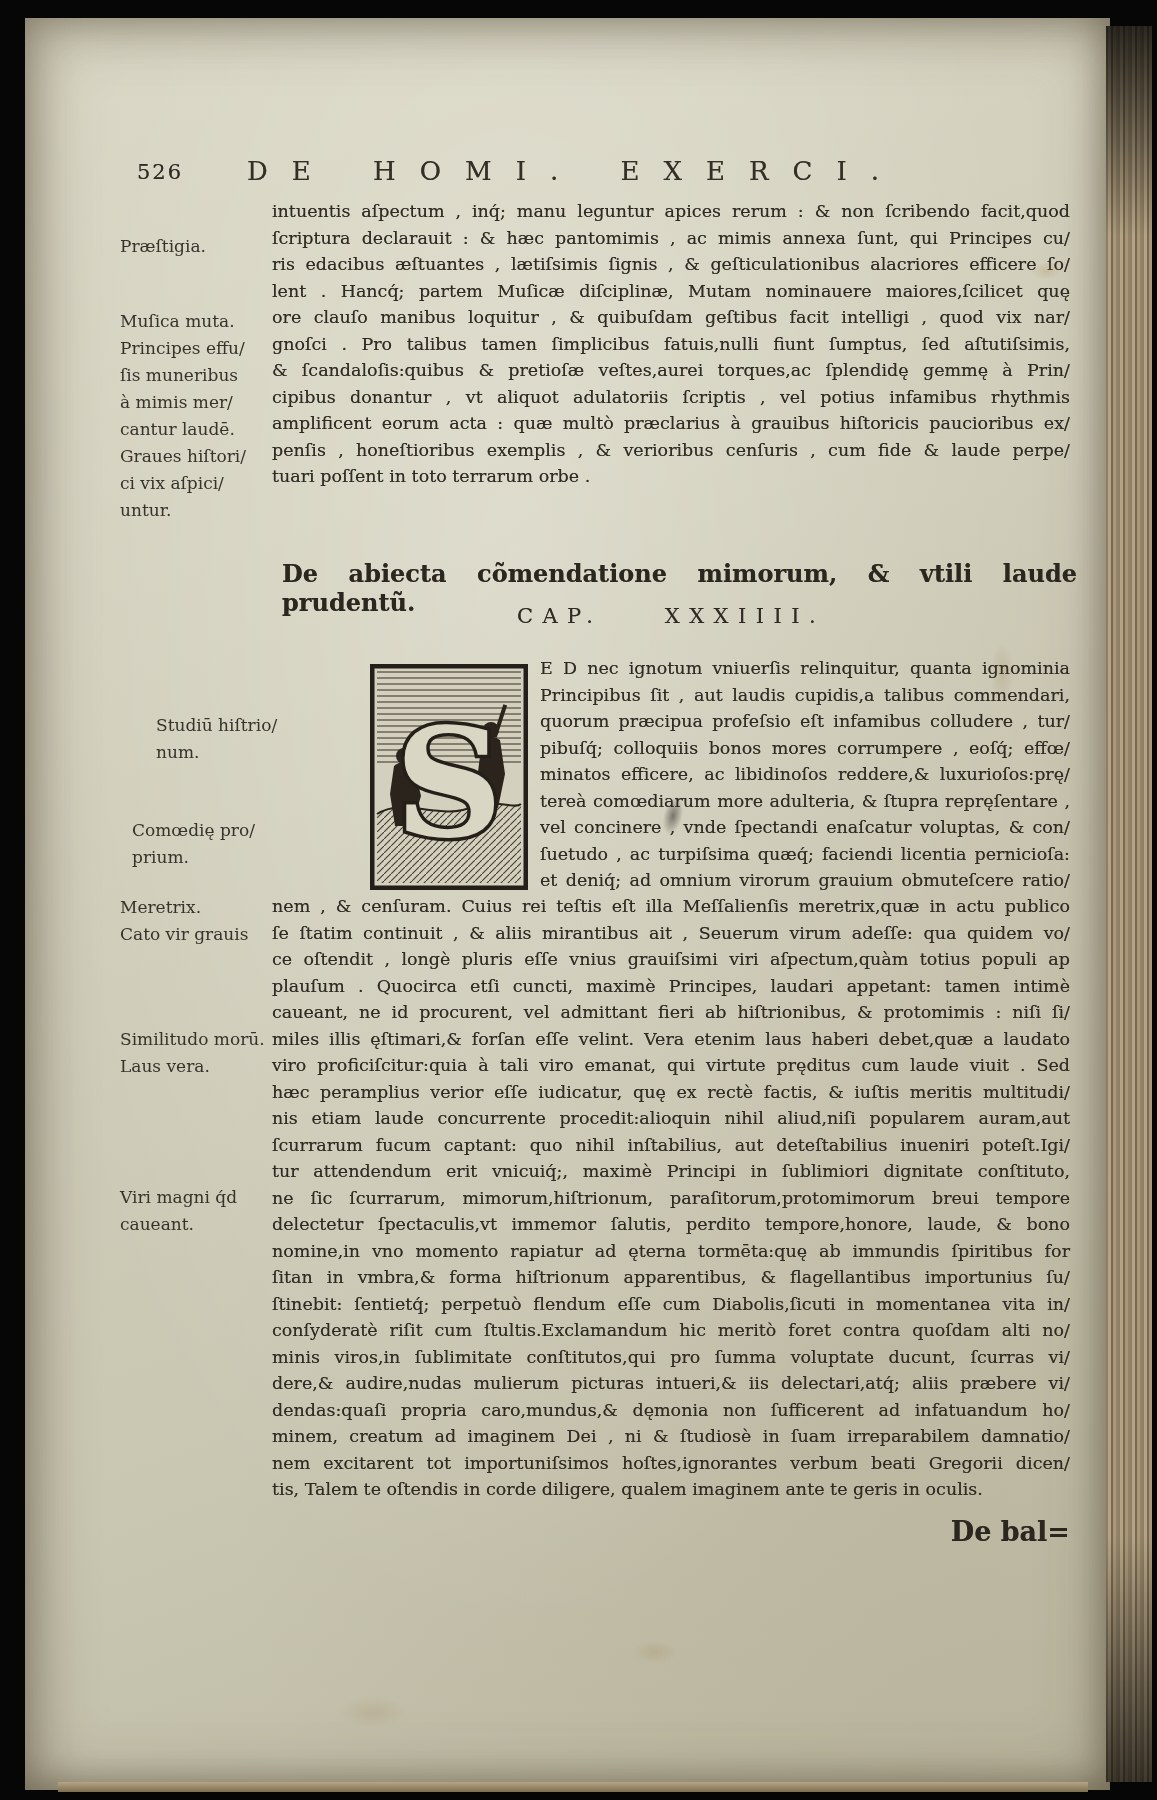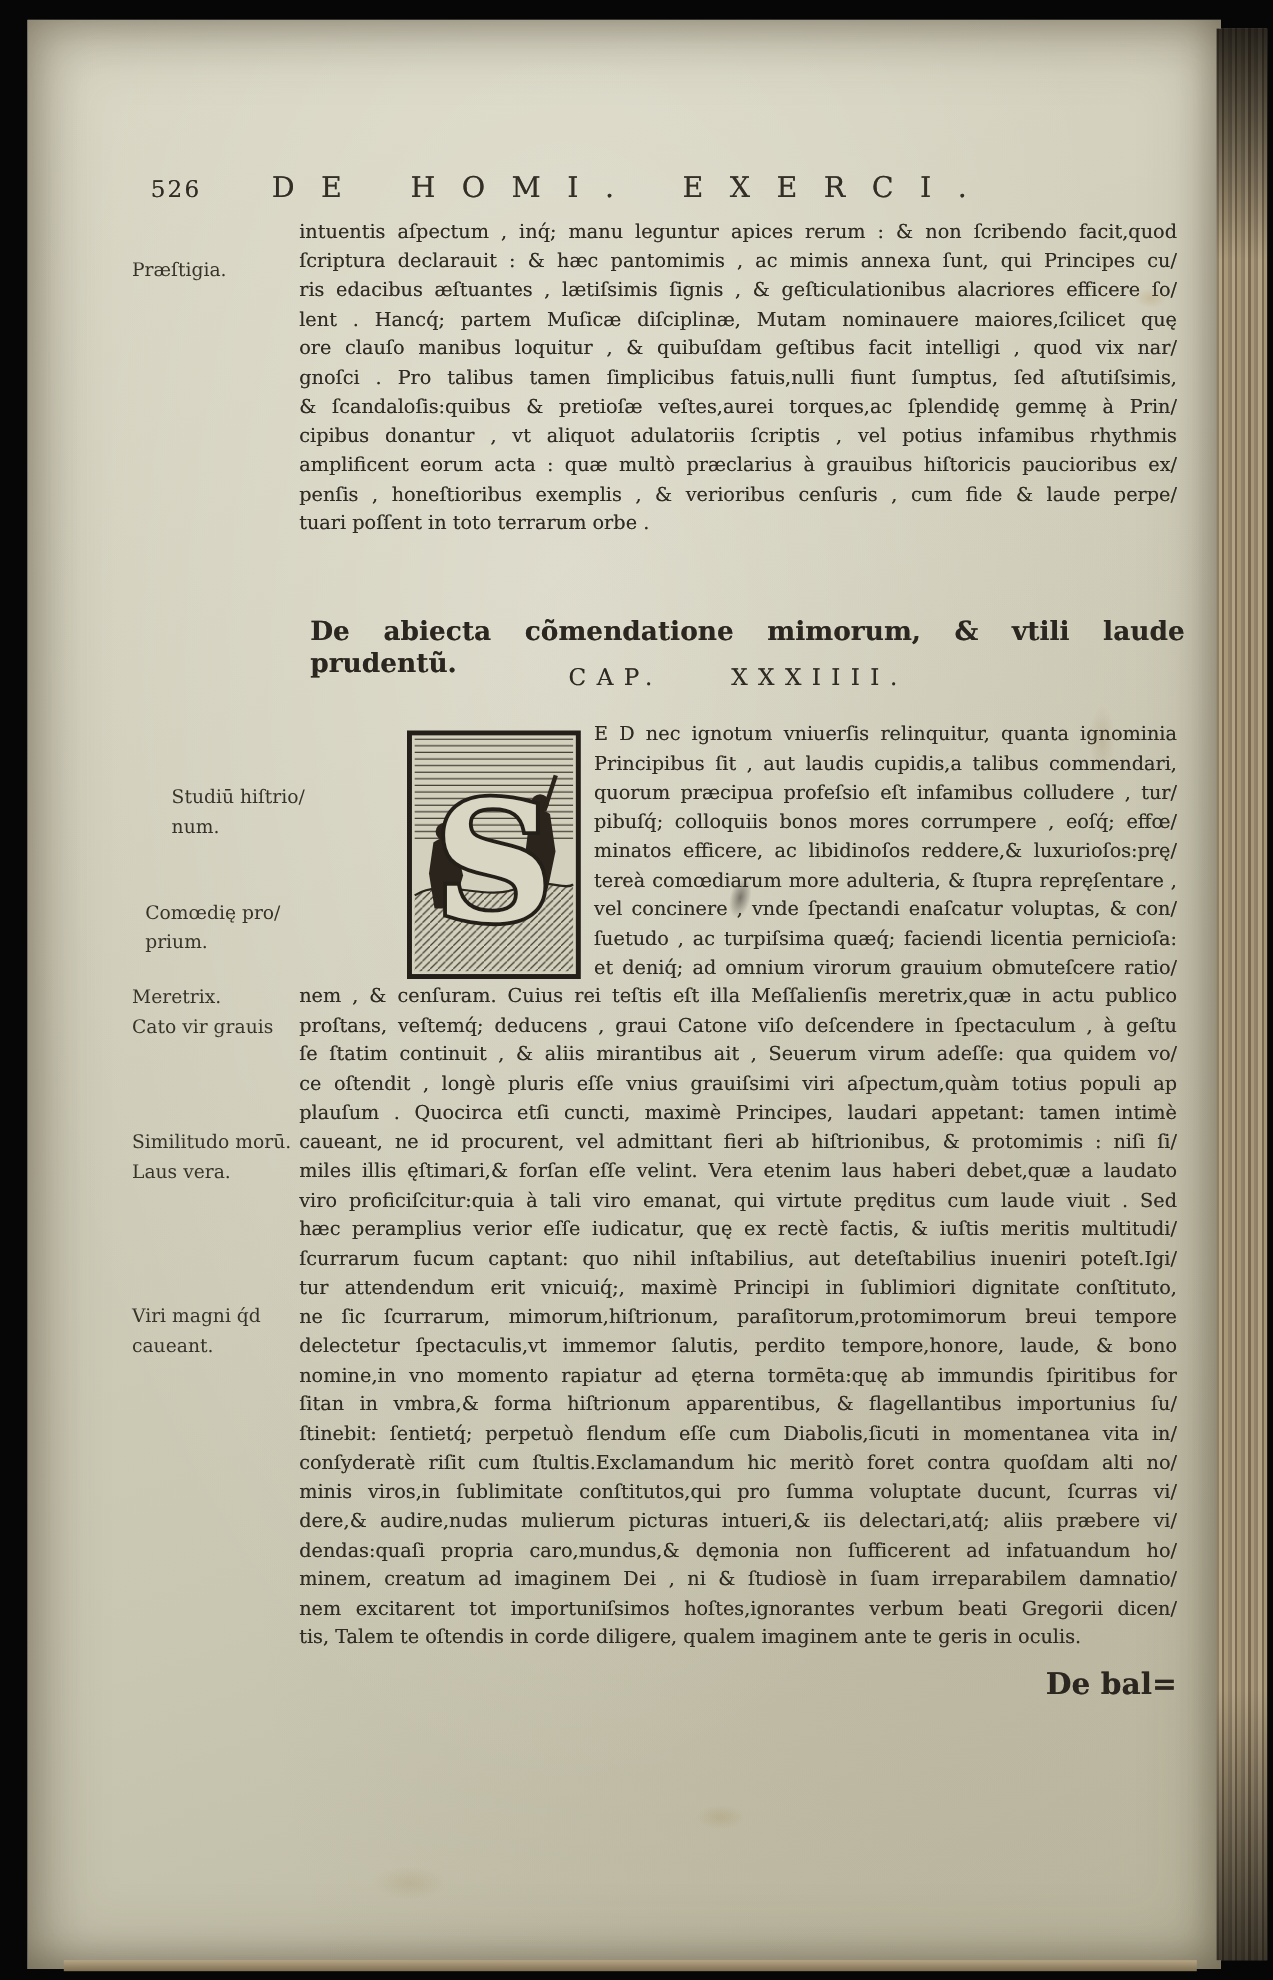--- a/index.html
+++ b/index.html
@@ -133,28 +133,28 @@
       <div class="textline">quorum præcipua profeſsio eſt infamibus colludere , tur/</div>
       <div class="textline">pibuſq́; colloquiis bonos mores corrumpere , eoſq́; effœ/</div>
       <div class="textline">minatos efficere, ac libidinoſos reddere,&amp; luxurioſos:prę/</div>
       <div class="textline">tereà comœdiarum more adulteria, &amp; ſtupra repręſentare ,</div>
       <div class="textline">vel concinere , vnde ſpectandi enaſcatur voluptas, &amp; con/</div>
       <div class="textline">ſuetudo , ac turpiſsima quæq́; faciendi licentia pernicioſa:</div>
       <div class="textline">et deniq́; ad omnium virorum grauium obmuteſcere ratio/</div>
     </div>
   <div class="abs ink" id="para2-full">
       <div class="textline">nem , &amp; cenſuram. Cuius rei teſtis eſt illa Meſſalienſis meretrix,quæ in actu publico</div>
-      <div class="textline">proſtans, veſtemq́; deducens , graui Catone viſo deſcendere in ſpectaculum , à geſtu</div>
       <div class="textline">ſe ſtatim continuit , &amp; aliis mirantibus ait , Seuerum virum adeſſe: qua quidem vo/</div>
       <div class="textline">ce oſtendit , longè pluris eſſe vnius grauiſsimi viri aſpectum,quàm totius populi ap</div>
       <div class="textline">plauſum . Quocirca etſi cuncti, maximè Principes, laudari appetant: tamen intimè</div>
       <div class="textline">caueant, ne id procurent, vel admittant fieri ab hiſtrionibus, &amp; protomimis : niſi ſi/</div>
       <div class="textline">miles illis ęſtimari,&amp; forſan eſſe velint. Vera etenim laus haberi debet,quæ a laudato</div>
       <div class="textline">viro proficiſcitur:quia à tali viro emanat, qui virtute pręditus cum laude viuit . Sed</div>
       <div class="textline">hæc peramplius verior eſſe iudicatur, quę ex rectè factis, &amp; iuſtis meritis multitudi/</div>
+      <div class="textline">nis etiam laude concurrente procedit:alioquin nihil aliud,niſi popularem auram,aut</div>
       <div class="textline">ſcurrarum fucum captant: quo nihil inſtabilius, aut deteſtabilius inueniri poteſt.Igi/</div>
       <div class="textline">tur attendendum erit vnicuiq́;, maximè Principi in ſublimiori dignitate conſtituto,</div>
       <div class="textline">ne ſic ſcurrarum, mimorum,hiſtrionum, paraſitorum,protomimorum breui tempore</div>
       <div class="textline">delectetur ſpectaculis,vt immemor ſalutis, perdito tempore,honore, laude, &amp; bono</div>
       <div class="textline">nomine,in vno momento rapiatur ad ęterna tormēta:quę ab immundis ſpiritibus for</div>
       <div class="textline">ſitan in vmbra,&amp; forma hiſtrionum apparentibus, &amp; flagellantibus importunius ſu/</div>
       <div class="textline">ſtinebit: ſentietq́; perpetuò flendum eſſe cum Diabolis,ſicuti in momentanea vita in/</div>
       <div class="textline">conſyderatè riſit cum ſtultis.Exclamandum hic meritò foret contra quoſdam alti no/</div>
       <div class="textline">minis viros,in ſublimitate conſtitutos,qui pro ſumma voluptate ducunt, ſcurras vi/</div>
       <div class="textline">dere,&amp; audire,nudas mulierum picturas intueri,&amp; iis delectari,atq́; aliis præbere vi/</div>
@@ -162,20 +162,30 @@
       <div class="textline">minem, creatum ad imaginem Dei , ni &amp; ſtudiosè in ſuam irreparabilem damnatio/</div>
       <div class="textline">nem excitarent tot importuniſsimos hoſtes,ignorantes verbum beati Gregorii dicen/</div>
       <div class="textline">tis, Talem te oſtendis in corde diligere, qualem imaginem ante te geris in oculis.</div>
     </div>
 
   <div class="abs ink" id="catchword">De bal=</div>
 
   <div class="abs margin-note" id="mn-g1">
       <div class="mn-line">Præſtigia.</div>
     </div>
+  <div class="abs margin-note" id="mn-g2">
+      <div class="mn-line">Muſica muta.</div>
+      <div class="mn-line">Principes effu/</div>
+      <div class="mn-line">ſis muneribus</div>
+      <div class="mn-line">à mimis mer/</div>
+      <div class="mn-line">cantur laudē.</div>
+      <div class="mn-line">Graues hiſtori/</div>
+      <div class="mn-line">ci vix aſpici/</div>
+      <div class="mn-line">untur.</div>
+    </div>
   <div class="abs margin-note" id="mn-g3">
       <div class="mn-line">Studiū hiſtrio/</div>
       <div class="mn-line">num.</div>
     </div>
   <div class="abs margin-note" id="mn-g4">
       <div class="mn-line">Comœdię pro/</div>
       <div class="mn-line">prium.</div>
     </div>
   <div class="abs margin-note" id="mn-g5">
       <div class="mn-line">Meretrix.</div>

